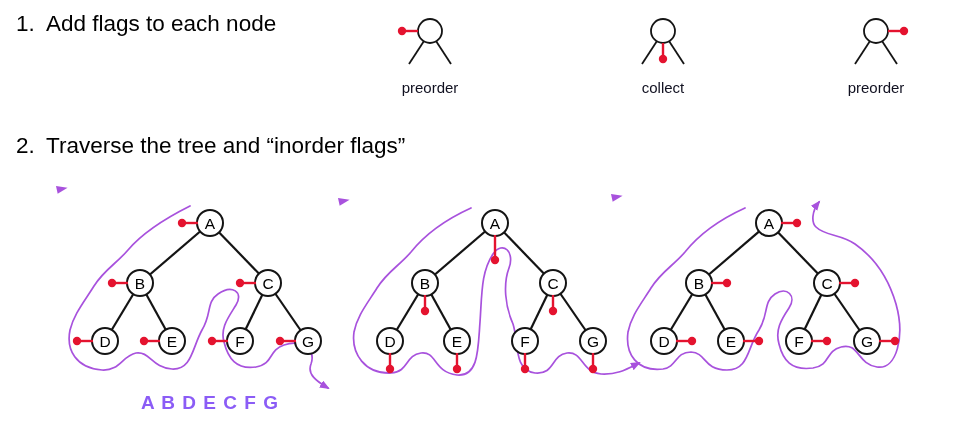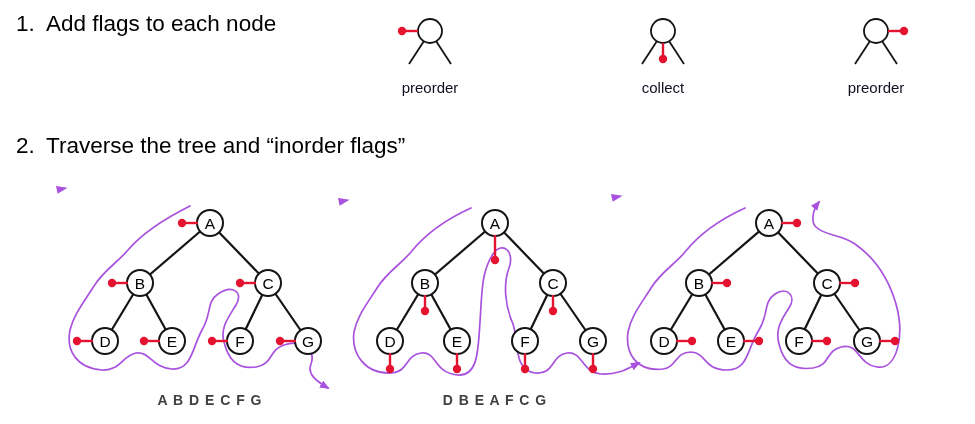--- a/index.html
+++ b/index.html
@@ -9,21 +9,21 @@
     position:relative;overflow:hidden;
   }
   .heading{position:absolute;display:flex;font-size:22.5px;line-height:1.2;}
   .heading .num{width:30px;flex:0 0 30px;}
   .legend-item{position:absolute;width:96px;text-align:center;}
   .legend-item svg{display:block;margin:0 auto;}
   .mini-label{font-size:15px;color:#101020;margin-top:7px;}
   .tree-wrap{position:absolute;top:178px;width:300px;height:246px;}
   .sequence{
     position:absolute;top:214px;left:0;width:100%;text-align:center;
-    font-size:14px;font-weight:700;letter-spacing:1px;color:#404040;white-space:pre;
+    font-size:19px;font-weight:700;letter-spacing:1px;color:#8b5cf6;white-space:pre;
   }
   svg{overflow:visible;}
 </style>
 </head>
 <body>
 
 <div class="heading" style="left:16px;top:10px">
   <span class="num">1.</span>
   <span>Add flags to each node</span>
 </div>
@@ -157,21 +157,20 @@
         <line x1="248" y1="175" x2="248" y2="189" stroke="#e4132f" stroke-width="2.4"></line>
         <circle cx="248" cy="191" r="4.2" fill="#e4132f"></circle>
         <text x="150" y="50.5" text-anchor="middle" font-size="15.5" fill="#000">A</text>
         <text x="80" y="110.5" text-anchor="middle" font-size="15.5" fill="#000">B</text>
         <text x="208" y="110.5" text-anchor="middle" font-size="15.5" fill="#000">C</text>
         <text x="45" y="168.5" text-anchor="middle" font-size="15.5" fill="#000">D</text>
         <text x="112" y="168.5" text-anchor="middle" font-size="15.5" fill="#000">E</text>
         <text x="180" y="168.5" text-anchor="middle" font-size="15.5" fill="#000">F</text>
         <text x="248" y="168.5" text-anchor="middle" font-size="15.5" fill="#000">G</text>
       </svg></div>
-  <div class="sequence">D B E A F C G</div>
 </div>
 <div class="tree-wrap" style="left:619px">
   <div class="tree-slot"><svg width="300" height="232">
         <defs>
           <marker id="arrow2" markerWidth="12" markerHeight="10" refX="8" refY="4" orient="auto" markerUnits="userSpaceOnUse">
             <path d="M0,0 L10,4 L0,8 Z" fill="#a852dd"></path>
           </marker>
         </defs>
         <g transform="translate(-8,16) rotate(-12)">
           <path d="M0,0 L11,4 L0,8 Z" fill="#a852dd"></path>

